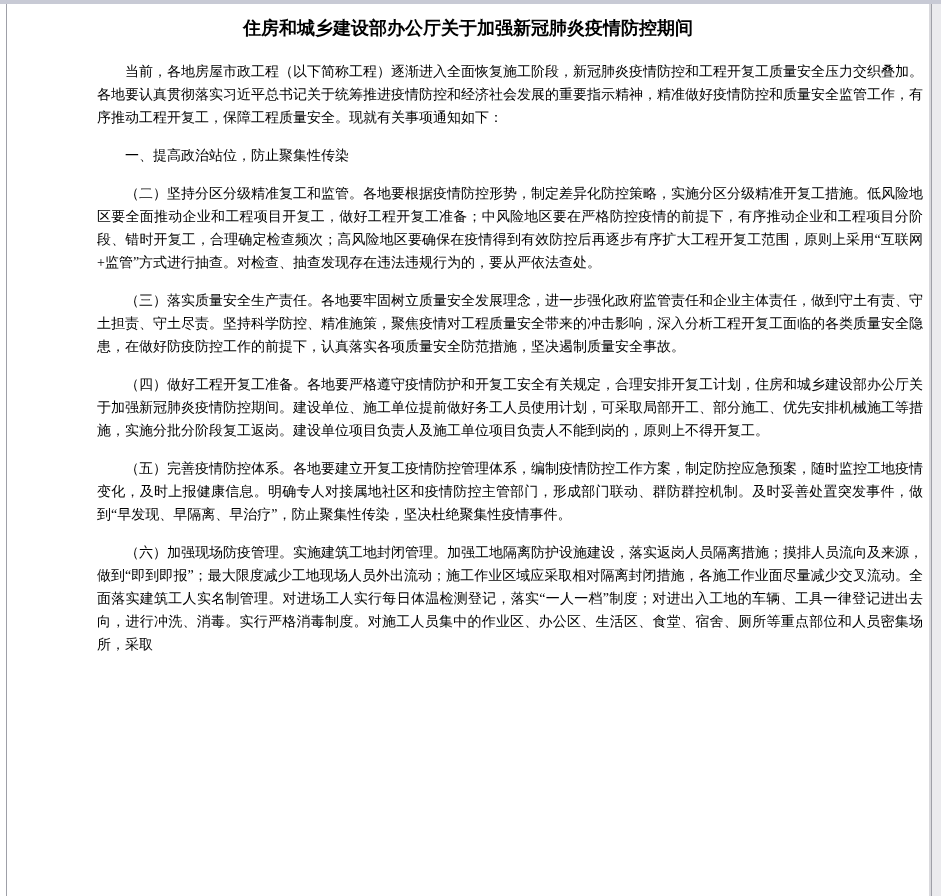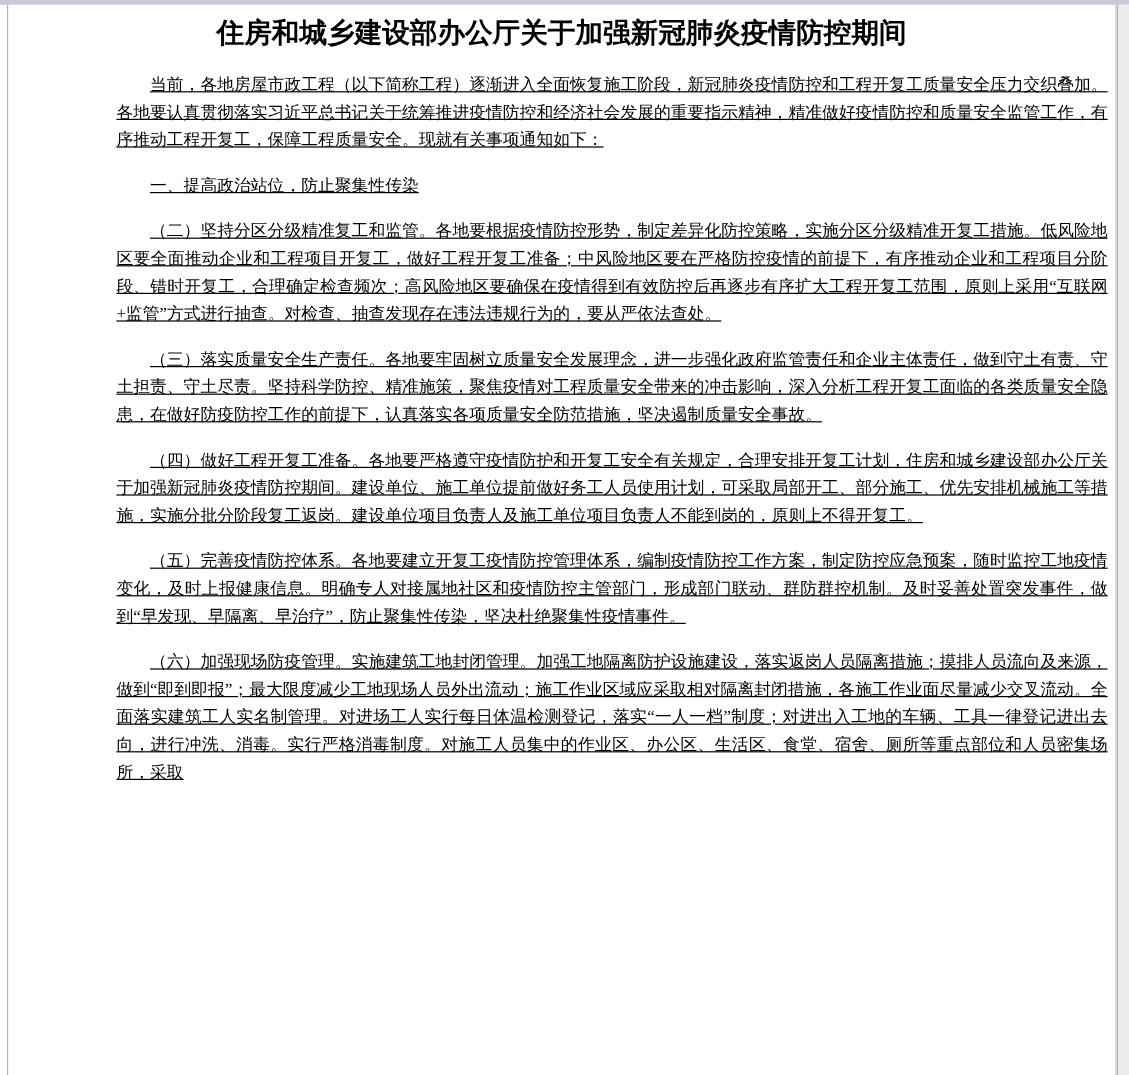--- a/index.html
+++ b/index.html
@@ -47,40 +47,39 @@
   .page {
     position: absolute;
     top: 4px; left: 7px;
     width: 922px;
     height: 892px;
     background: #ffffff;
     overflow: hidden;
   }
   .doc-title {
     margin: 7px 20px 0 20px;
-    font-size: 23px;
+    font-size: 18px;
     font-weight: bold;
     line-height: 34px;
     text-align: center;
   }
   .doc-title .title-line { display: block; }
   .content {
     margin: 0 6px 0 90px;
     font-size: 14px;
     line-height: 23px;
   }
   .salutation {
     margin: 58px 0 15px 0;
     text-align: justify;
   }
   .para {
     margin: 15px 0;
     text-indent: 2em;
     text-align: justify;
-    text-decoration: underline;
   }
 </style>
 </head>
 <body>
 
 <div class="screen">
   <div class="top-edge"></div>
   <div class="border-line left"></div>
   <div class="right-shade"></div>
   <div class="border-line right"></div>

